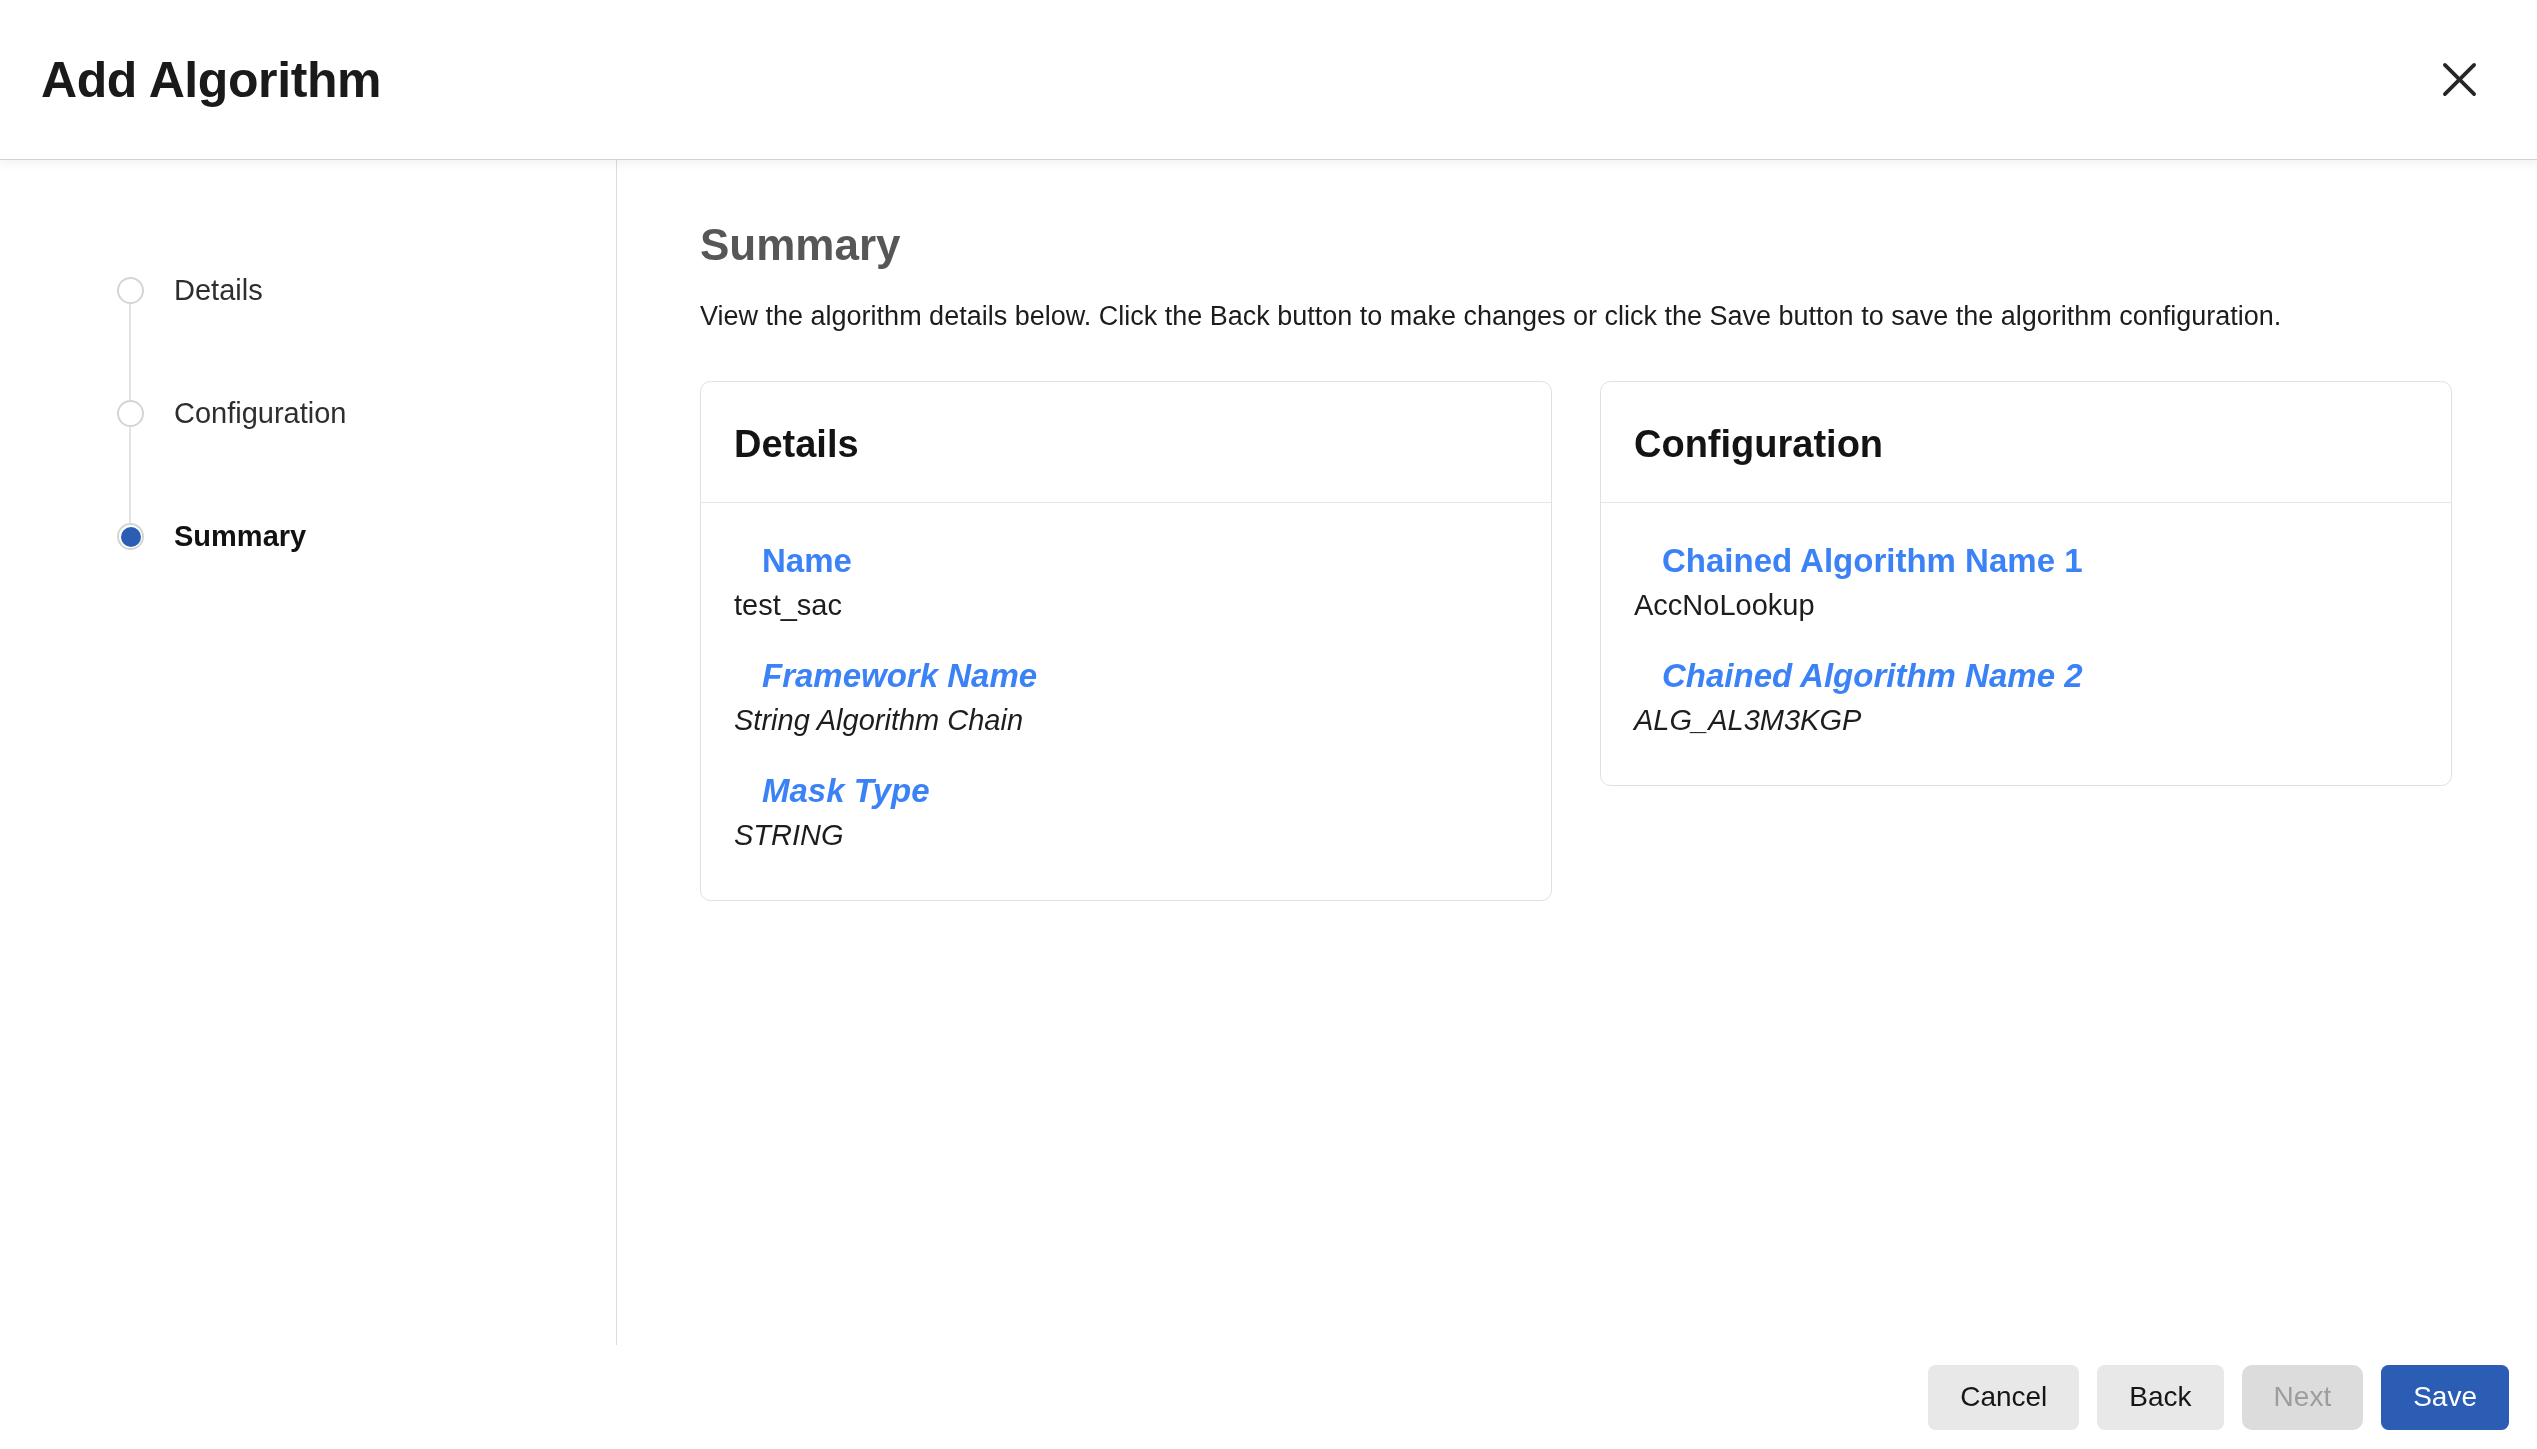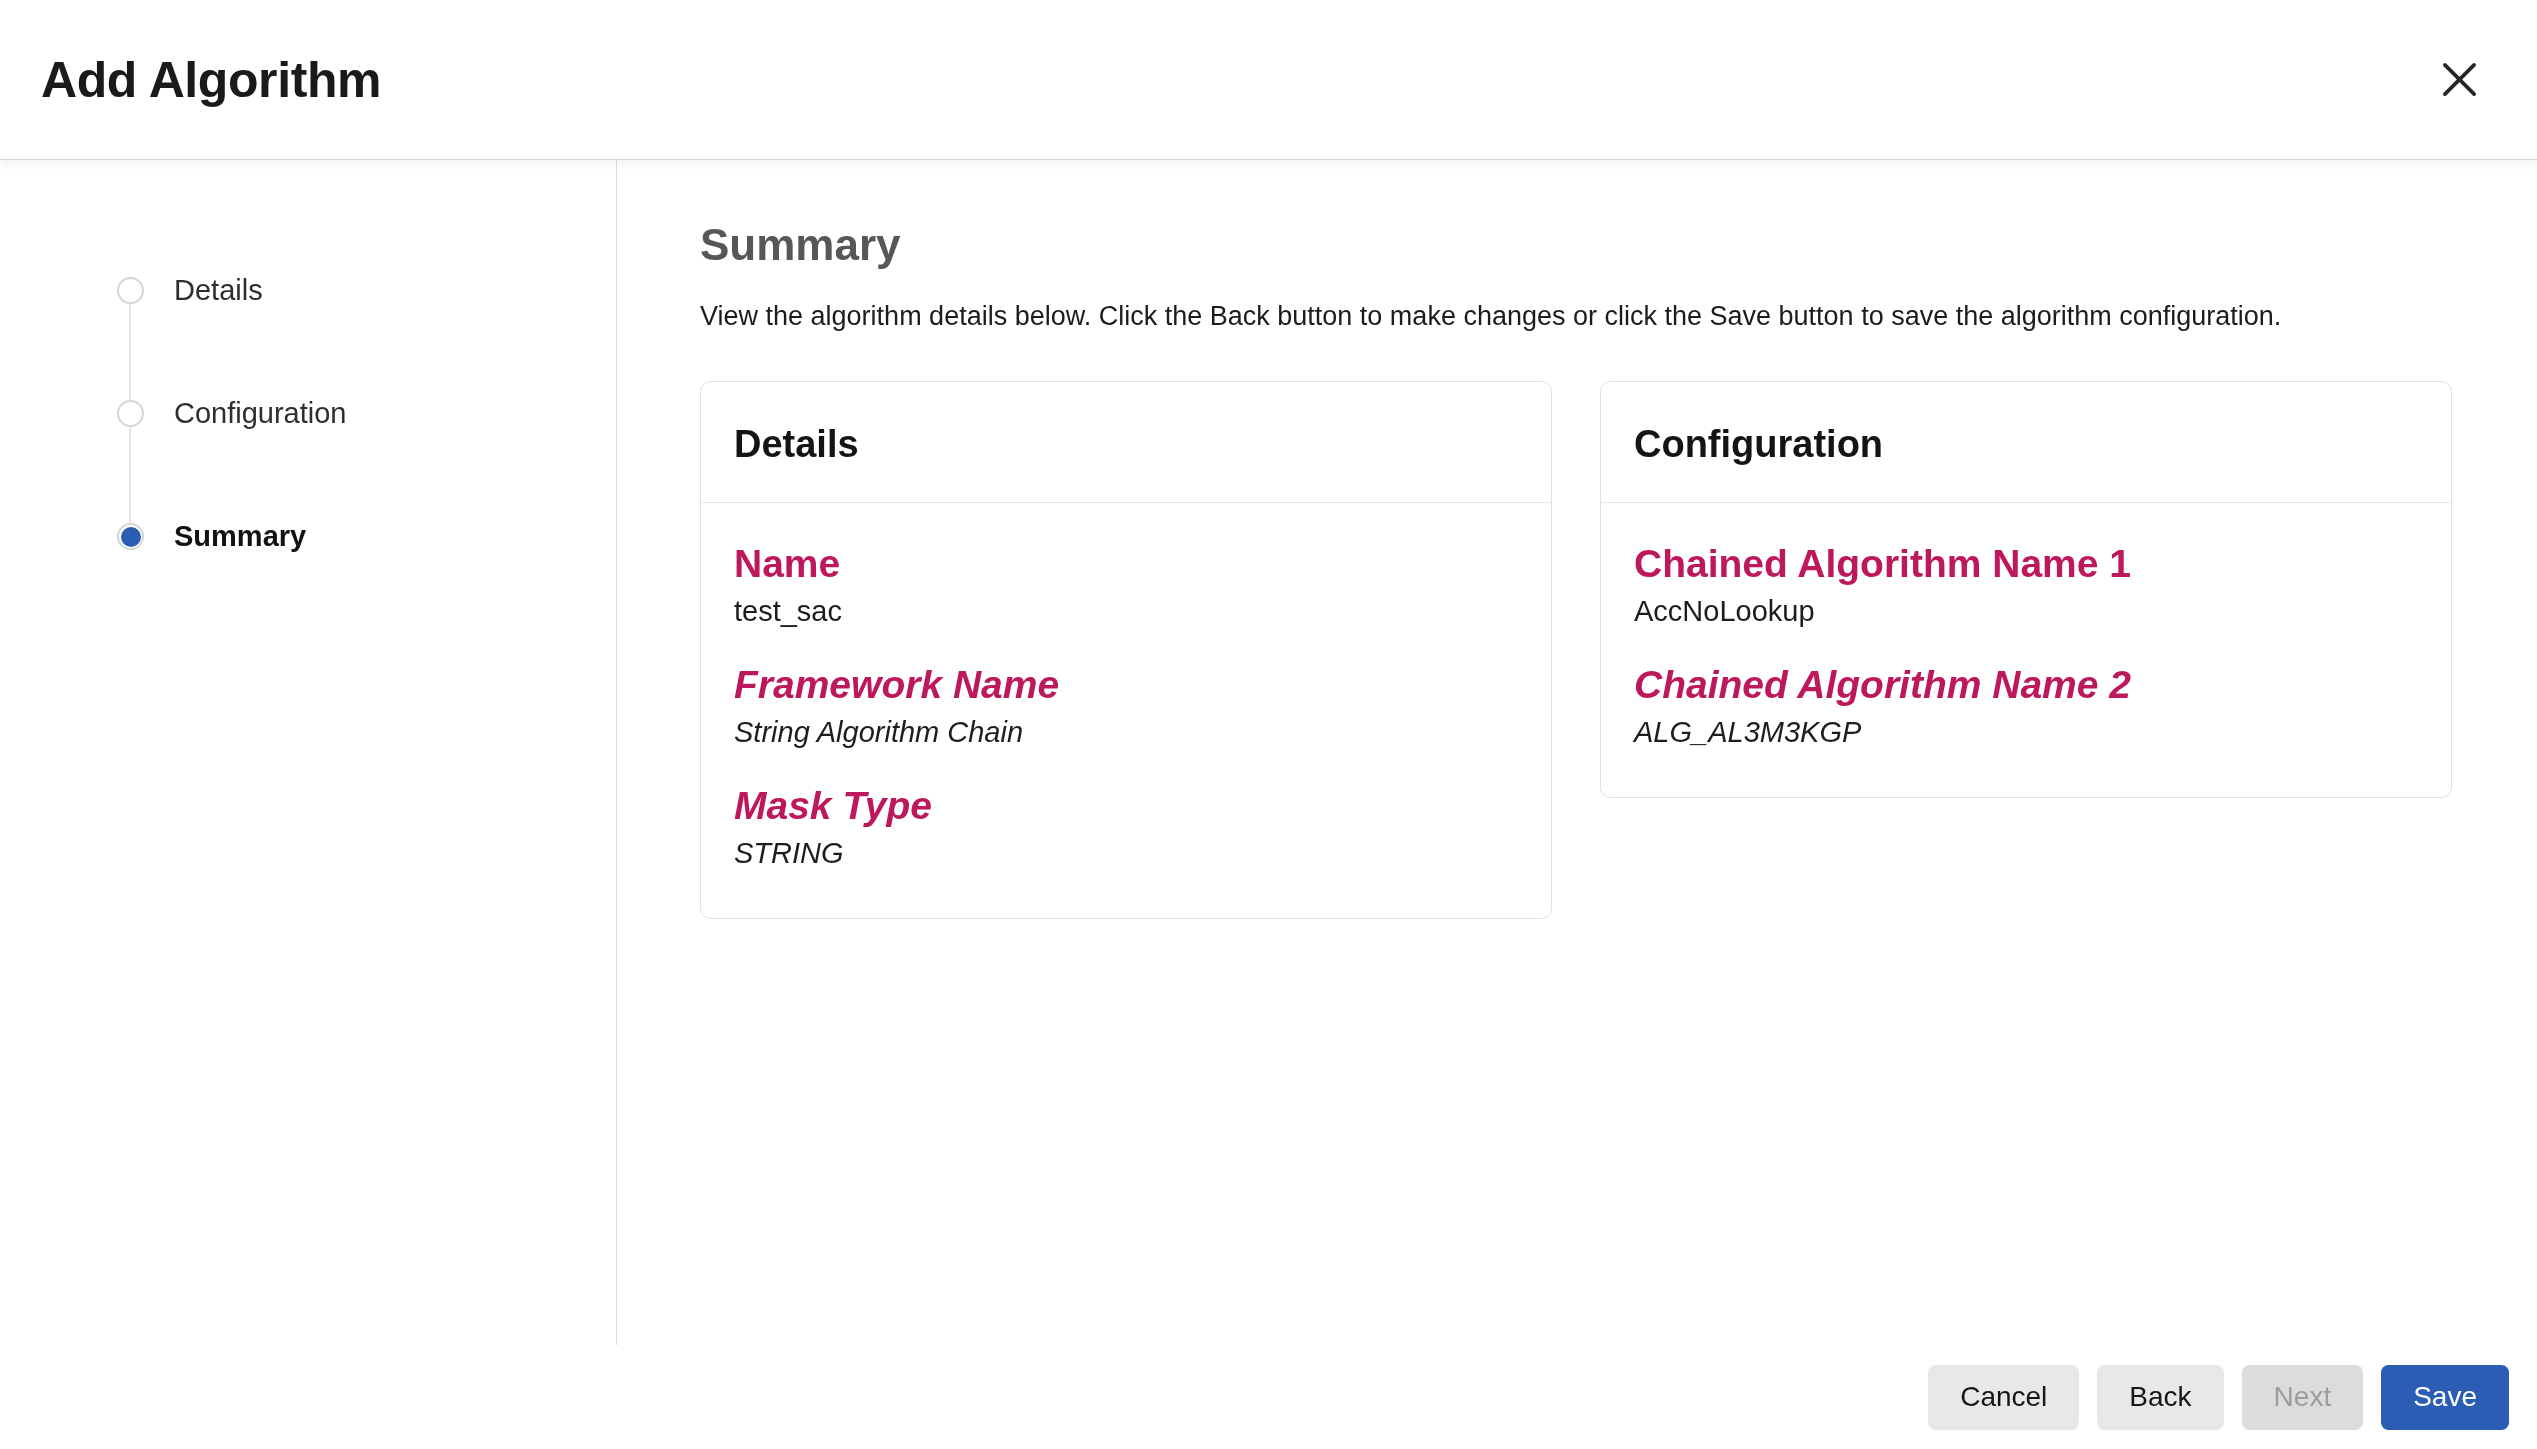--- a/index.html
+++ b/index.html
@@ -52,35 +52,35 @@
   .content-desc { font-size:27px; color:#1c1c1c; line-height:1.45; max-width:1629px; margin-bottom:45px; }
 
   .cards { display:flex; gap:48px; align-items:flex-start; }
   .card { width:852px; border:1.5px solid #e0e0e0; border-radius:10.5px; background:#fff; }
   .card-title {
     font-size:38px; font-weight:700; color:#141414;
     padding:41px 33px 36px; border-bottom:1.5px solid #e6e6e6;
   }
   .card-body { padding:39px 33px 48px; }
   .field + .field { margin-top:35px;font-style:italic; }
-  .field-label { font-size:39px; font-weight:700; color:#be185d; margin-bottom:9px; }
+  .field-label { font-size:33px; font-weight:700; color:#3b82f6; margin-bottom:9px;margin-left:28px; }
   .field-value { font-size:29px; color:#1d1d1d; }
 
   
   .modal-footer {
     flex:0 0 104px; height:104px;
     display:flex; justify-content:flex-end; align-items:flex-start;
     gap:18px; padding:19.6px 29px 0 0;
   }
   .btn {
     height:65px; padding:0 32px; border:none; border-radius:7.5px;
     font-family:inherit; font-size:28px; cursor:pointer;
   }
   .btn-secondary { background:#e8e8e8; color:#161616; }
-  .btn-disabled  { background:#dcdcdc; color:#9d9d9d; cursor:default; }
+  .btn-disabled  { background:#dcdcdc; color:#9d9d9d; cursor:default;border-radius:10px; }
   .btn-primary   { background:#2b5db5; color:#ffffff; }
 </style>
 </head>
 <body>
 
 <div class="modal">
 
   <header class="modal-header">
     <h1 class="modal-title">Add Algorithm</h1>
     <button class="close-btn">

